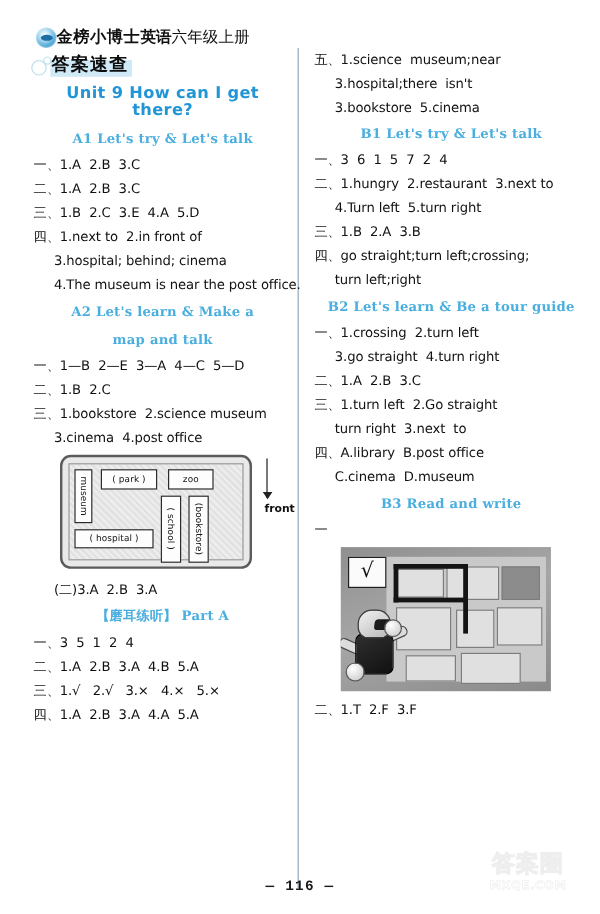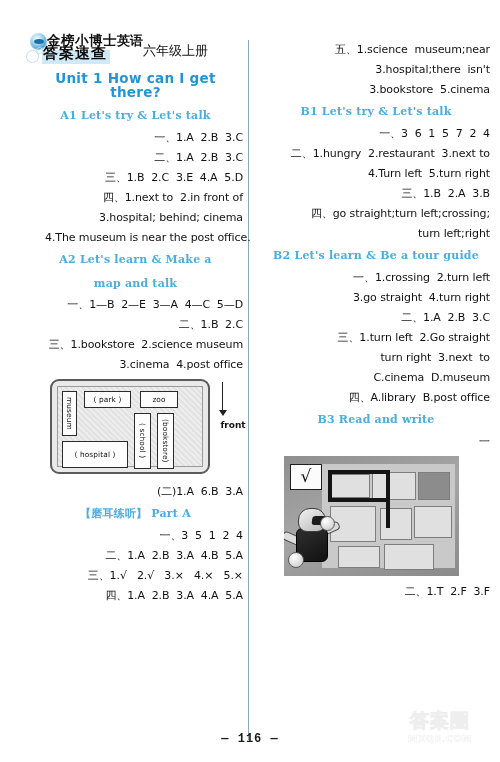--- a/index.html
+++ b/index.html
@@ -29,21 +29,21 @@
     content:"";position:absolute;left:3.5px;top:6px;
     width:10px;height:5px;border-radius:50%;
     background:#1d6ea4;
   }
   .hdr-txt{
     font-family:"DejaVu Sans", sans-serif;
     font-size:13.5px; font-weight:bold; letter-spacing:.5px;
     color:#111;
   }
   .hdr-sub{ font-size:13px; font-weight:bold; color:#111; }
-  .hdr-grade{ font-size:13px; color:#111;margin-top:20px; }
+  .hdr-grade{ font-size:13px; color:#111; }
 
   
   .quick-answer{
     position:absolute; left:26px; top:44px;
     display:flex; align-items:center;
     white-space:nowrap;
   }
   .bubble-group{position:relative;width:16px;height:18px;flex:0 0 auto;}
   .bubble-group i{
     position:absolute;display:block;border-radius:50%;
@@ -91,21 +91,20 @@
   .sec-title.tight{margin-bottom:7px;}
   .sec-title.topgap{margin-top:9px;}
 
   
   .ans{
     font-family:"DejaVu Sans", sans-serif;
     font-size:11px; color:#111;
     margin:0 0 9px 0;
     white-space:pre;
     letter-spacing:-.1px;
-    text-align:right;
   }
   .ans.ind{ padding-left:17px; }
 
   
   .map-wrap{
     position:relative;
     margin:2px 0 0 22px;
     width:188px;height:98px;
   }
   .map-plate{
@@ -136,21 +135,21 @@
     box-sizing:border-box;
     white-space:nowrap;
     letter-spacing:.1px;
   }
   .mbox.vert{ writing-mode:vertical-rl; text-orientation:mixed; }
   .m-museum   { left:4px;  top:4px;  width:15px; height:45px; }
   .m-park     { left:26px; top:4px;  width:47px; height:17px; }
   .m-zoo      { left:82px; top:4px;  width:38px; height:17px; }
   .m-school   { left:76px; top:26px; width:17px; height:56px; }
   .m-bookstore{ left:99px; top:26px; width:17px; height:56px; }
-  .m-hospital { left:4px;  top:54px; width:66px; height:27px; }
+  .m-hospital { left:4px;  top:54px; width:66px; height:16px; }
 
   .front-mark{
     position:absolute; left:164px; top:2px;
     width:40px;
     font-family:"DejaVu Sans", sans-serif;
     font-size:9px; font-weight:bold; color:#111;
     text-align:center;
   }
   .front-arrow{
     position:absolute; left:172px; top:3px;
@@ -260,21 +259,21 @@
       <i></i>
       <i></i>
     </span>
   <span class="qa-text">答案速查</span>
 </div>
 
 <div class="divider"></div>
 
 <div class="col col-left">
 
-  <div class="unit-title">Unit 1   How can I get there?</div>
+  <div class="unit-title">Unit 9   How can I get there?</div>
 
   <div class="sec-title">A1   Let's try &amp; Let's talk</div>
 
   <div class="ans">一、1.A  2.B  3.C</div>
   <div class="ans">二、1.A  2.B  3.C</div>
   <div class="ans">三、1.B  2.C  3.E  4.A  5.D</div>
   <div class="ans">四、1.next to  2.in front of</div>
   <div class="ans ind">3.hospital; behind; cinema</div>
   <div class="ans ind">4.The museum is near the post office.</div>
 
@@ -294,21 +293,21 @@
         <div class="mbox m-zoo">zoo</div>
         <div class="mbox vert m-school">( school )</div>
         <div class="mbox vert m-bookstore">(bookstore)</div>
         <div class="mbox m-hospital">( hospital )</div>
       </div>
     </div>
     <div class="front-arrow"></div>
     <div class="front-mark front-label">front</div>
   </div>
 
-  <div class="ans ind" style="margin-top:9px">(二)1.A  6.B  3.A</div>
+  <div class="ans ind" style="margin-top:9px">(二)3.A  2.B  3.A</div>
 
   <div class="sec-title">【磨耳练听】  Part A</div>
 
   <div class="ans">一、3  5  1  2  4</div>
   <div class="ans">二、1.A  2.B  3.A  4.B  5.A</div>
   <div class="ans">三、1.√   2.√   3.×   4.×   5.×</div>
   <div class="ans">四、1.A  2.B  3.A  4.A  5.A</div>
 </div>
 
 <div class="col col-right">
@@ -326,22 +325,22 @@
   <div class="ans">四、go straight;turn left;crossing;</div>
   <div class="ans ind">turn left;right</div>
 
   <div class="sec-title">B2   Let's learn &amp; Be a tour guide</div>
 
   <div class="ans">一、1.crossing  2.turn left</div>
   <div class="ans ind">3.go straight  4.turn right</div>
   <div class="ans">二、1.A  2.B  3.C</div>
   <div class="ans">三、1.turn left  2.Go straight</div>
   <div class="ans ind">turn right  3.next  to</div>
+  <div class="ans">四、A.library  B.post office</div>
   <div class="ans ind">C.cinema  D.museum</div>
-  <div class="ans">四、A.library  B.post office</div>
 
   <div class="sec-title">B3   Read and write</div>
 
   <div class="ans">一</div>
 
   <div class="photo-wrap">
     <div class="photo">
       <div class="ph-ground"></div>
       <div class="ph-plan"></div>
       <div class="ph-room ph-r1"></div>

